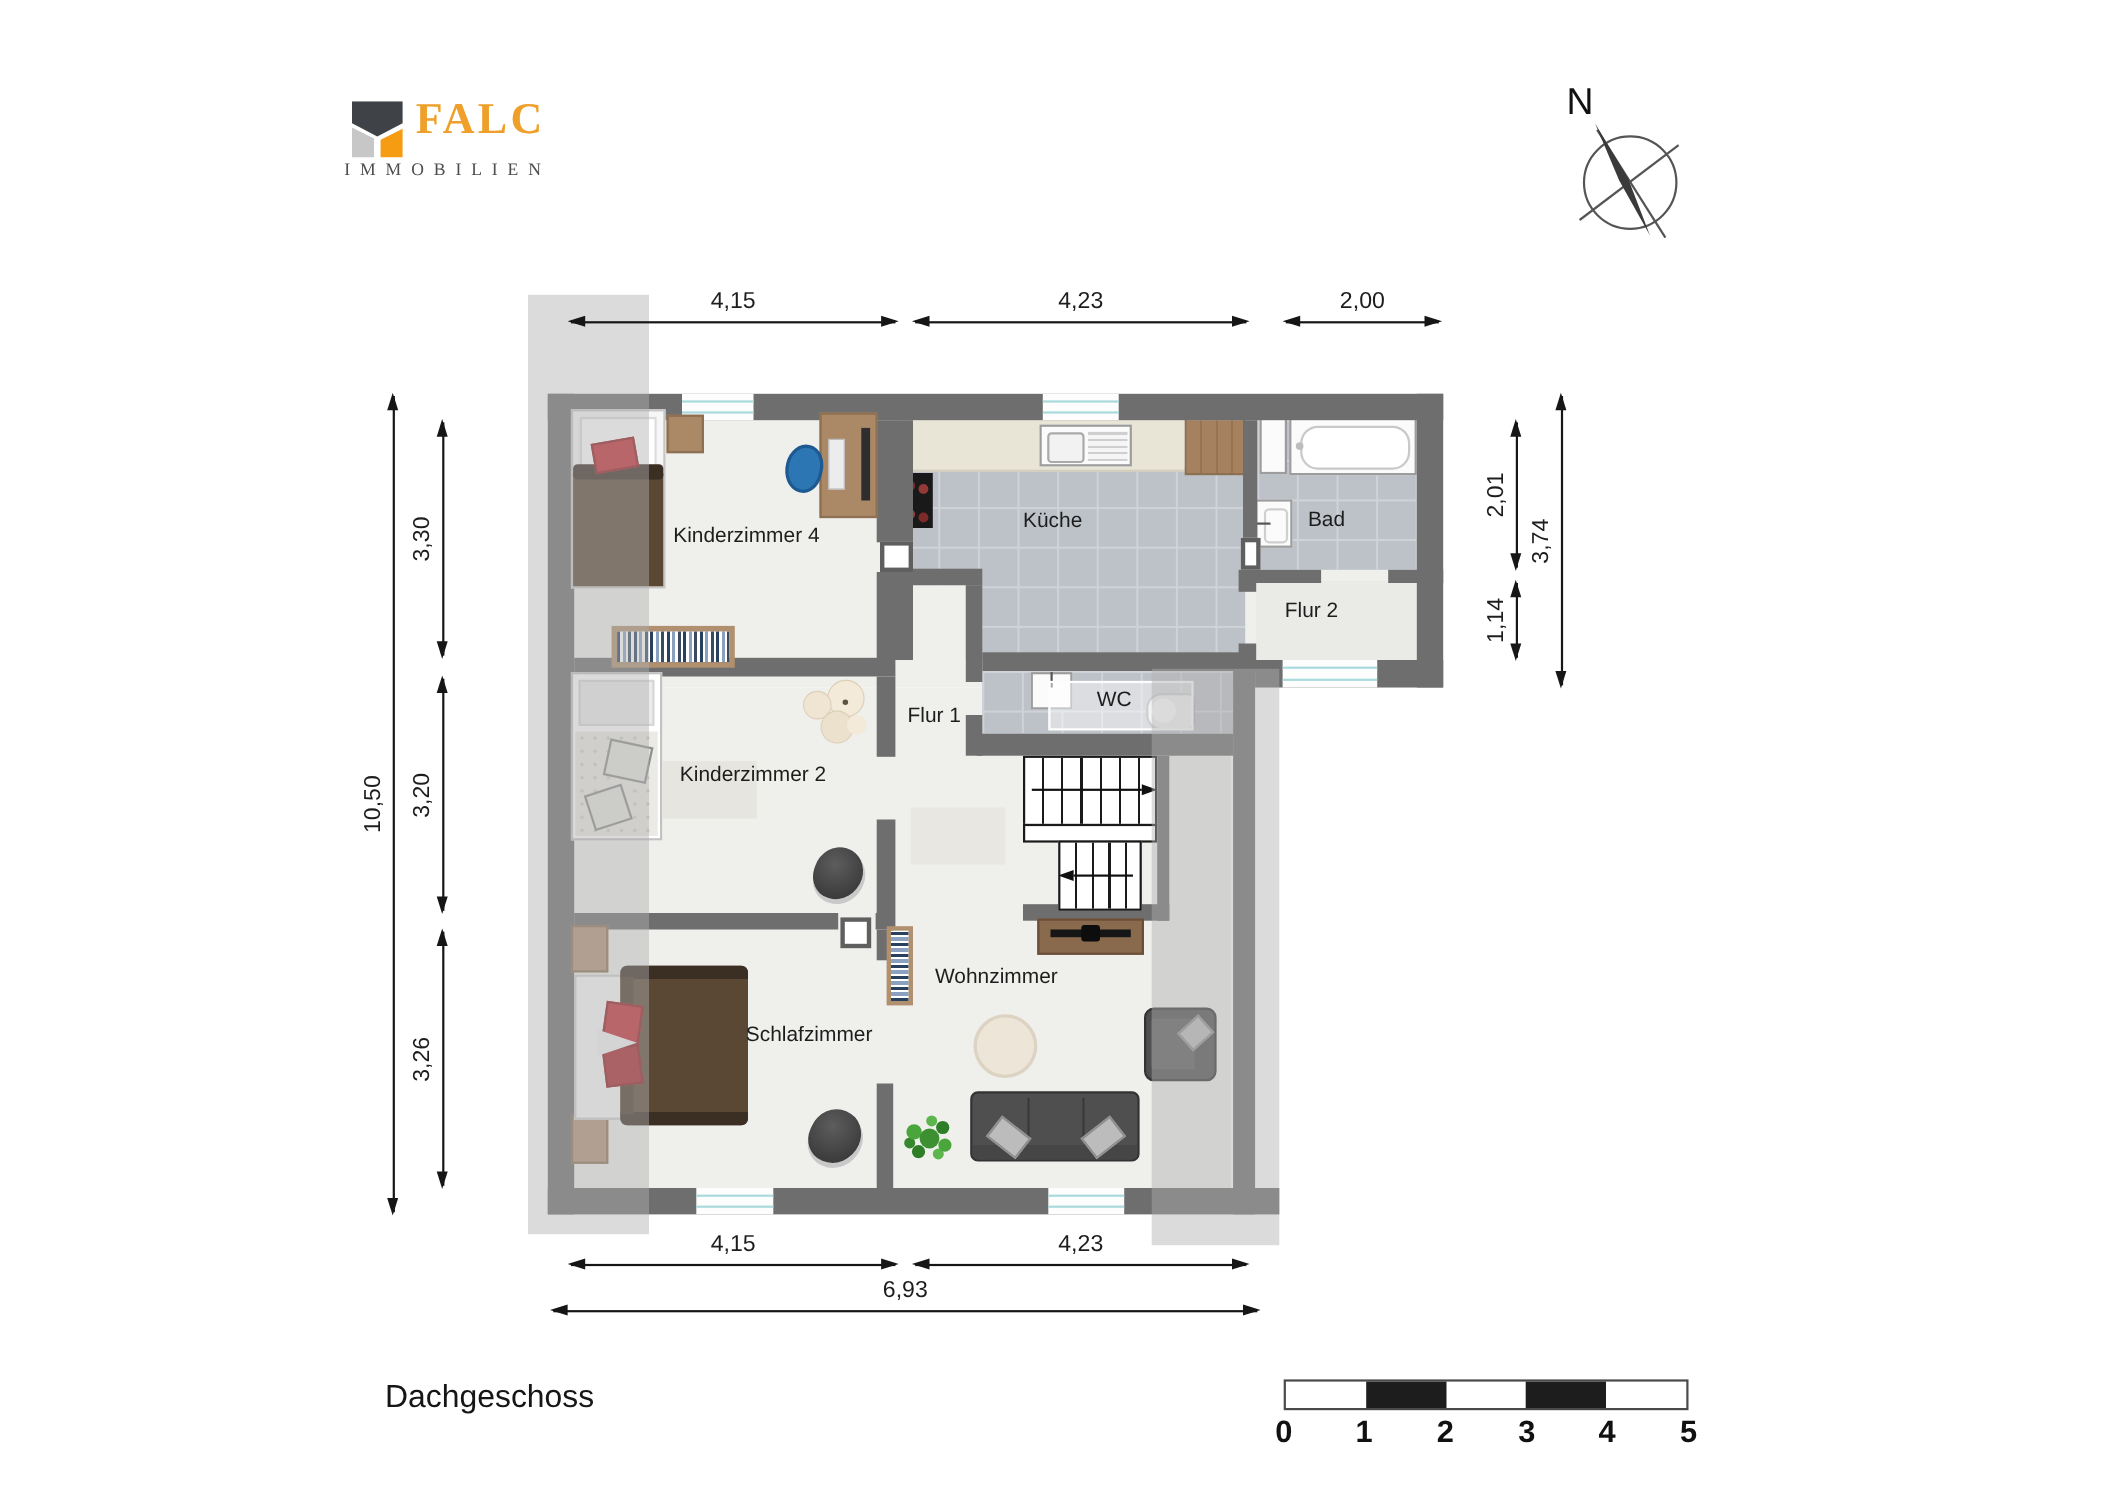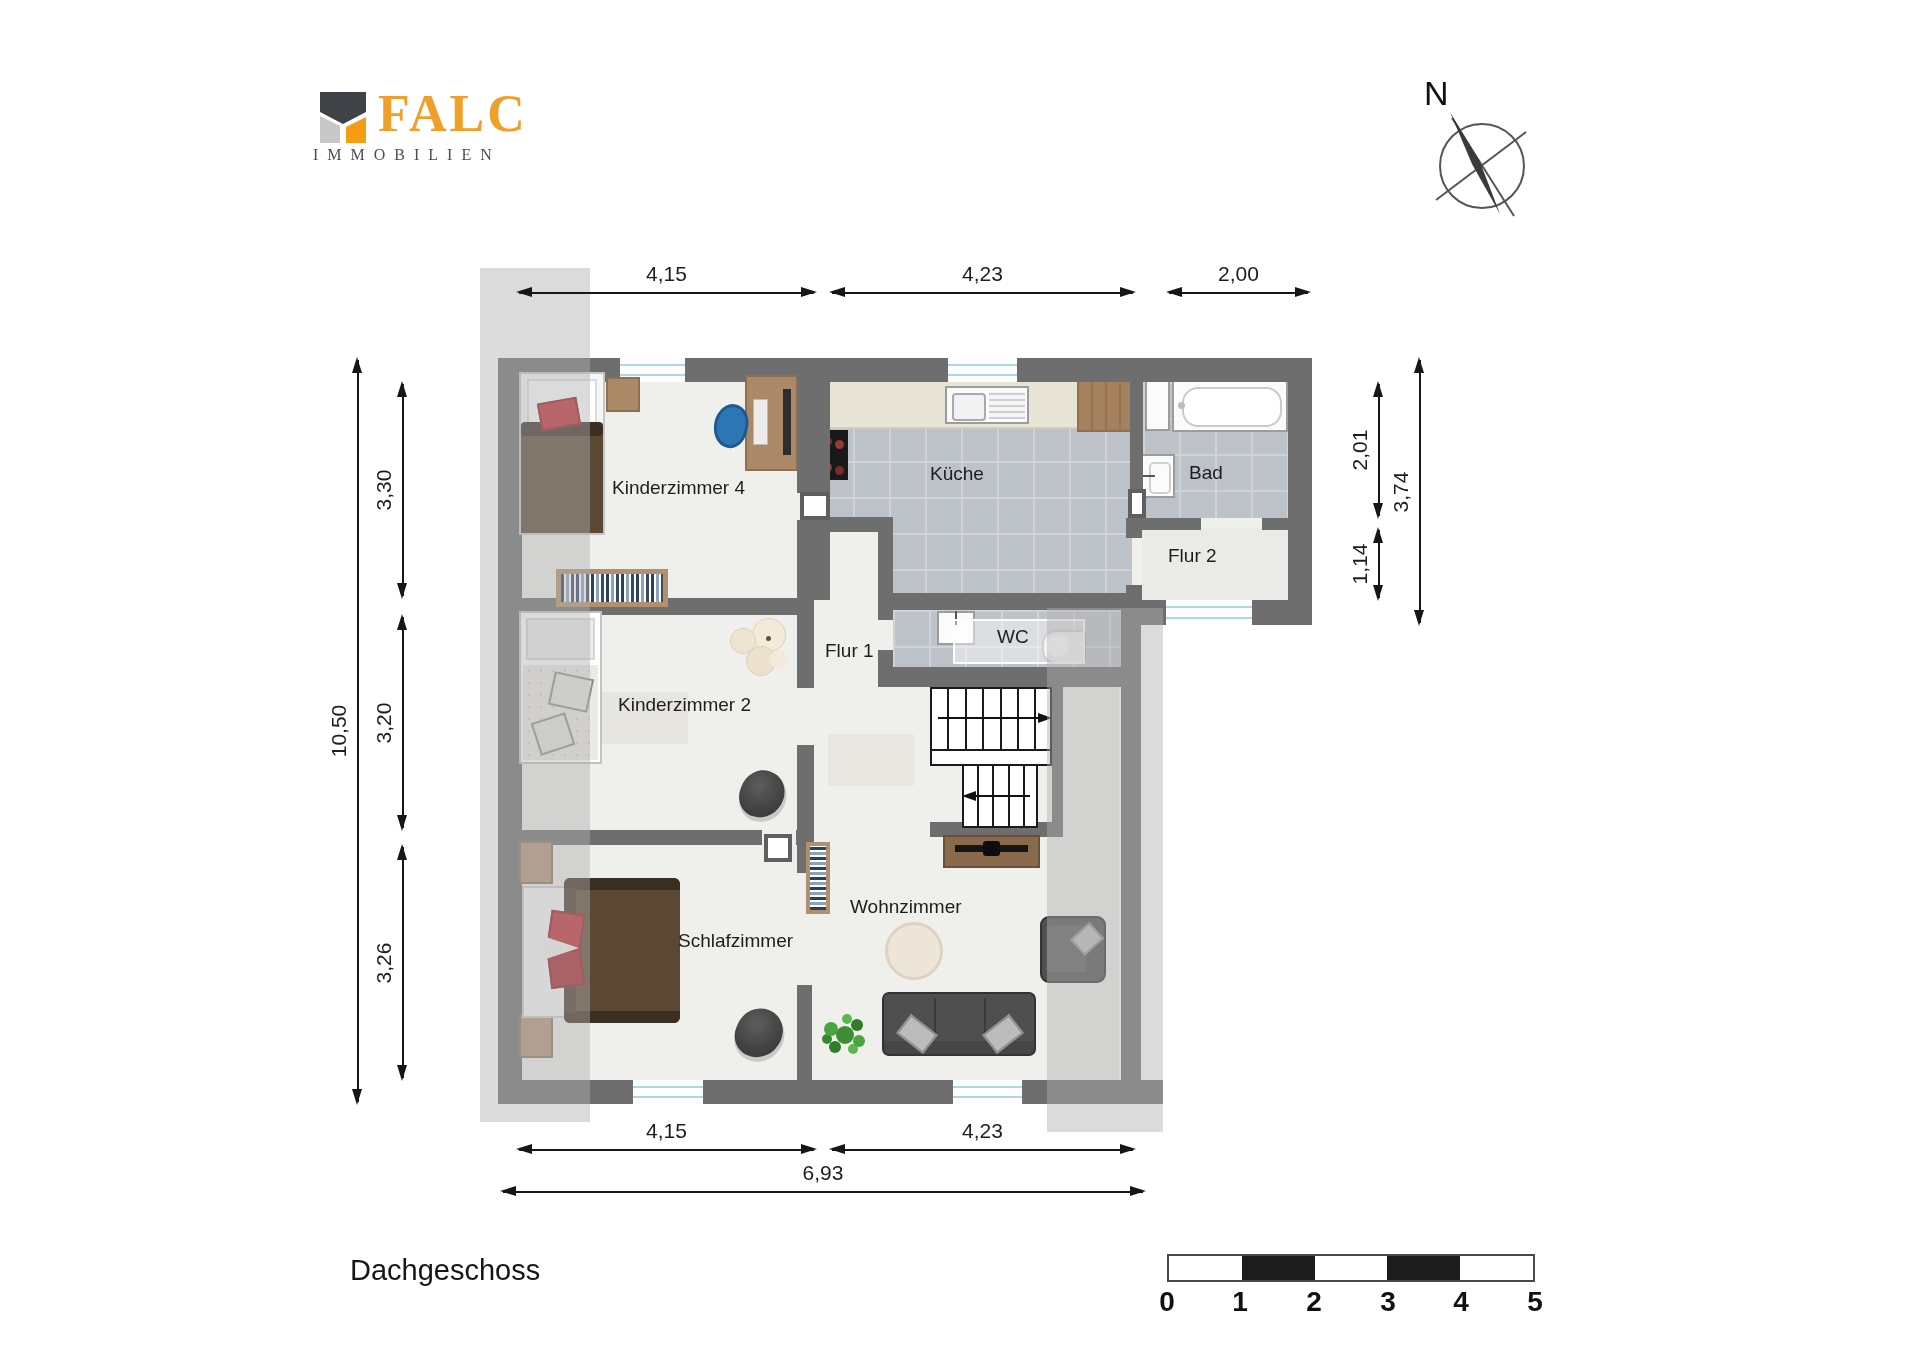--- a/index.html
+++ b/index.html
@@ -42,21 +42,21 @@
   .hdim::before{content:"";position:absolute;left:-1px;top:-5.8px;border-top:5.8px solid transparent;border-bottom:5.8px solid transparent;border-right:16px solid #161616;}
   .hdim::after{content:"";position:absolute;right:-1px;top:-5.8px;border-top:5.8px solid transparent;border-bottom:5.8px solid transparent;border-left:16px solid #161616;}
   .hdim .lbl{position:absolute;left:50%;top:-31px;transform:translateX(-50%);font-size:21px;background:#fff;padding:0 4px;}
   .vdim{position:absolute;width:0;}
   .vdim .ln{position:absolute;top:2px;bottom:2px;left:-1.2px;width:2.4px;background:#161616;}
   .vdim::before{content:"";position:absolute;top:-1px;left:-5.8px;border-left:5.8px solid transparent;border-right:5.8px solid transparent;border-bottom:16px solid #161616;}
   .vdim::after{content:"";position:absolute;bottom:-1px;left:-5.8px;border-left:5.8px solid transparent;border-right:5.8px solid transparent;border-top:16px solid #161616;}
   .vdim .lbl{position:absolute;top:50%;right:7px;transform:translateY(-50%) rotate(180deg);writing-mode:vertical-rl;font-size:21px;background:#fff;padding:4px 0;}
   
   .brand{position:absolute;left:378px;top:84px;font-family:"Liberation Serif",serif;font-weight:bold;
-         font-size:52px;letter-spacing:3px;color:#efa02b;}
+         font-size:40px;letter-spacing:3px;color:#efa02b;}
   .brand-sub{position:absolute;left:313px;top:146px;font-size:16px;letter-spacing:9px;color:#4e4e4e;
              font-family:"Liberation Serif",serif;}
   
   .sbar{position:absolute;left:1167px;top:1254px;width:368px;height:28px;border:2px solid #4a4a4a;box-sizing:border-box;display:flex;}
   .sbar i{flex:1;} .sbar i:nth-child(2),.sbar i:nth-child(4){background:#1d1d1d;}
   .snum{position:absolute;top:1286px;font-size:28px;font-weight:600;color:#111;transform:translateX(-50%);}
   .title{position:absolute;left:350px;top:1254px;font-size:29px;color:#161616;}
   .compassN{position:absolute;left:1424px;top:74px;font-size:34px;color:#111;}
 </style>
 </head>
@@ -245,21 +245,21 @@
   <div class="ovl" style="left:1047px;top:608px;width:116px;height:524px;"></div>
 
   <div class="rl" style="left:612px;top:477px;">Kinderzimmer 4</div>
   <div class="rl" style="left:930px;top:463px;">Küche</div>
   <div class="rl" style="left:1189px;top:462px;">Bad</div>
   <div class="rl" style="left:1168px;top:545px;">Flur 2</div>
   <div class="rl" style="left:825px;top:640px;">Flur 1</div>
   <div class="rl" style="left:997px;top:626px;">WC</div>
   <div class="rl" style="left:618px;top:694px;">Kinderzimmer 2</div>
   <div class="rl" style="left:678px;top:930px;">Schlafzimmer</div>
-  <div class="rl" style="left:850px;top:896px;">Wohnzimmer</div>
+  <div class="rl" style="left:850px;top:878px;">Wohnzimmer</div>
 
   <div class="hdim" style="left:517px;top:293px;width:299px;">
       <div class="ln"></div>
       <span class="lbl">4,15</span>
     </div>
   <div class="hdim" style="left:830px;top:293px;width:305px;">
       <div class="ln"></div>
       <span class="lbl">4,23</span>
     </div>
   <div class="hdim" style="left:1167px;top:293px;width:143px;">

